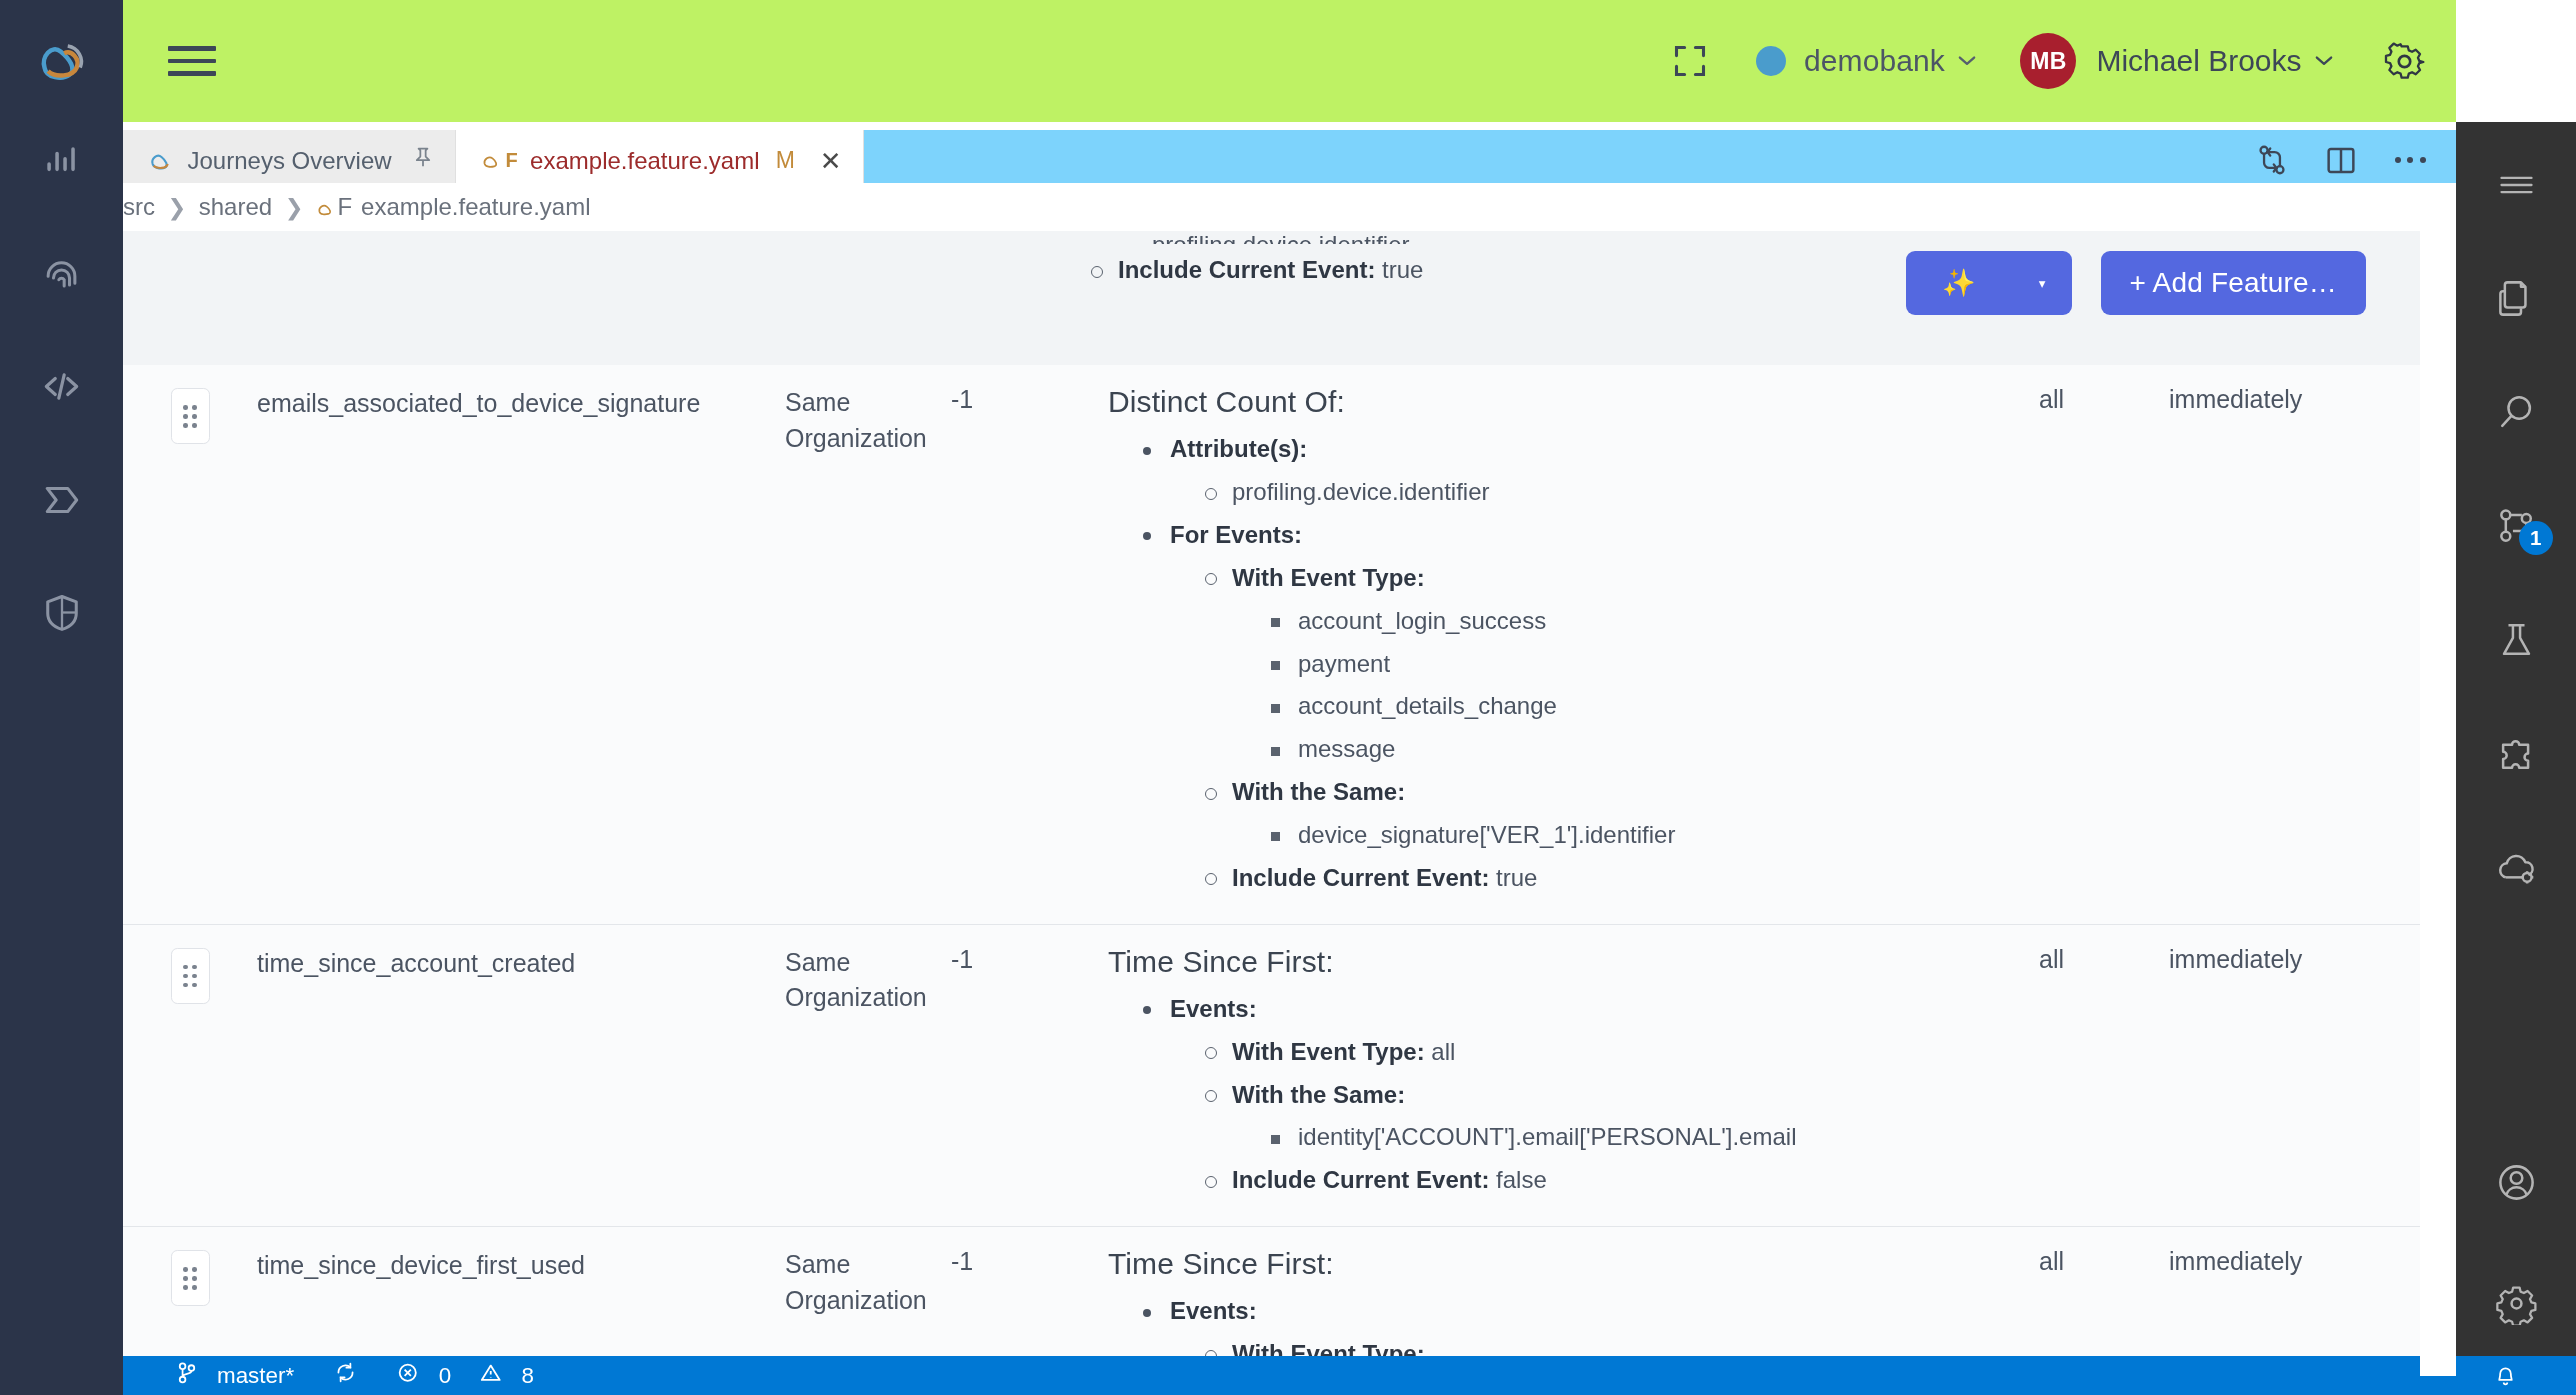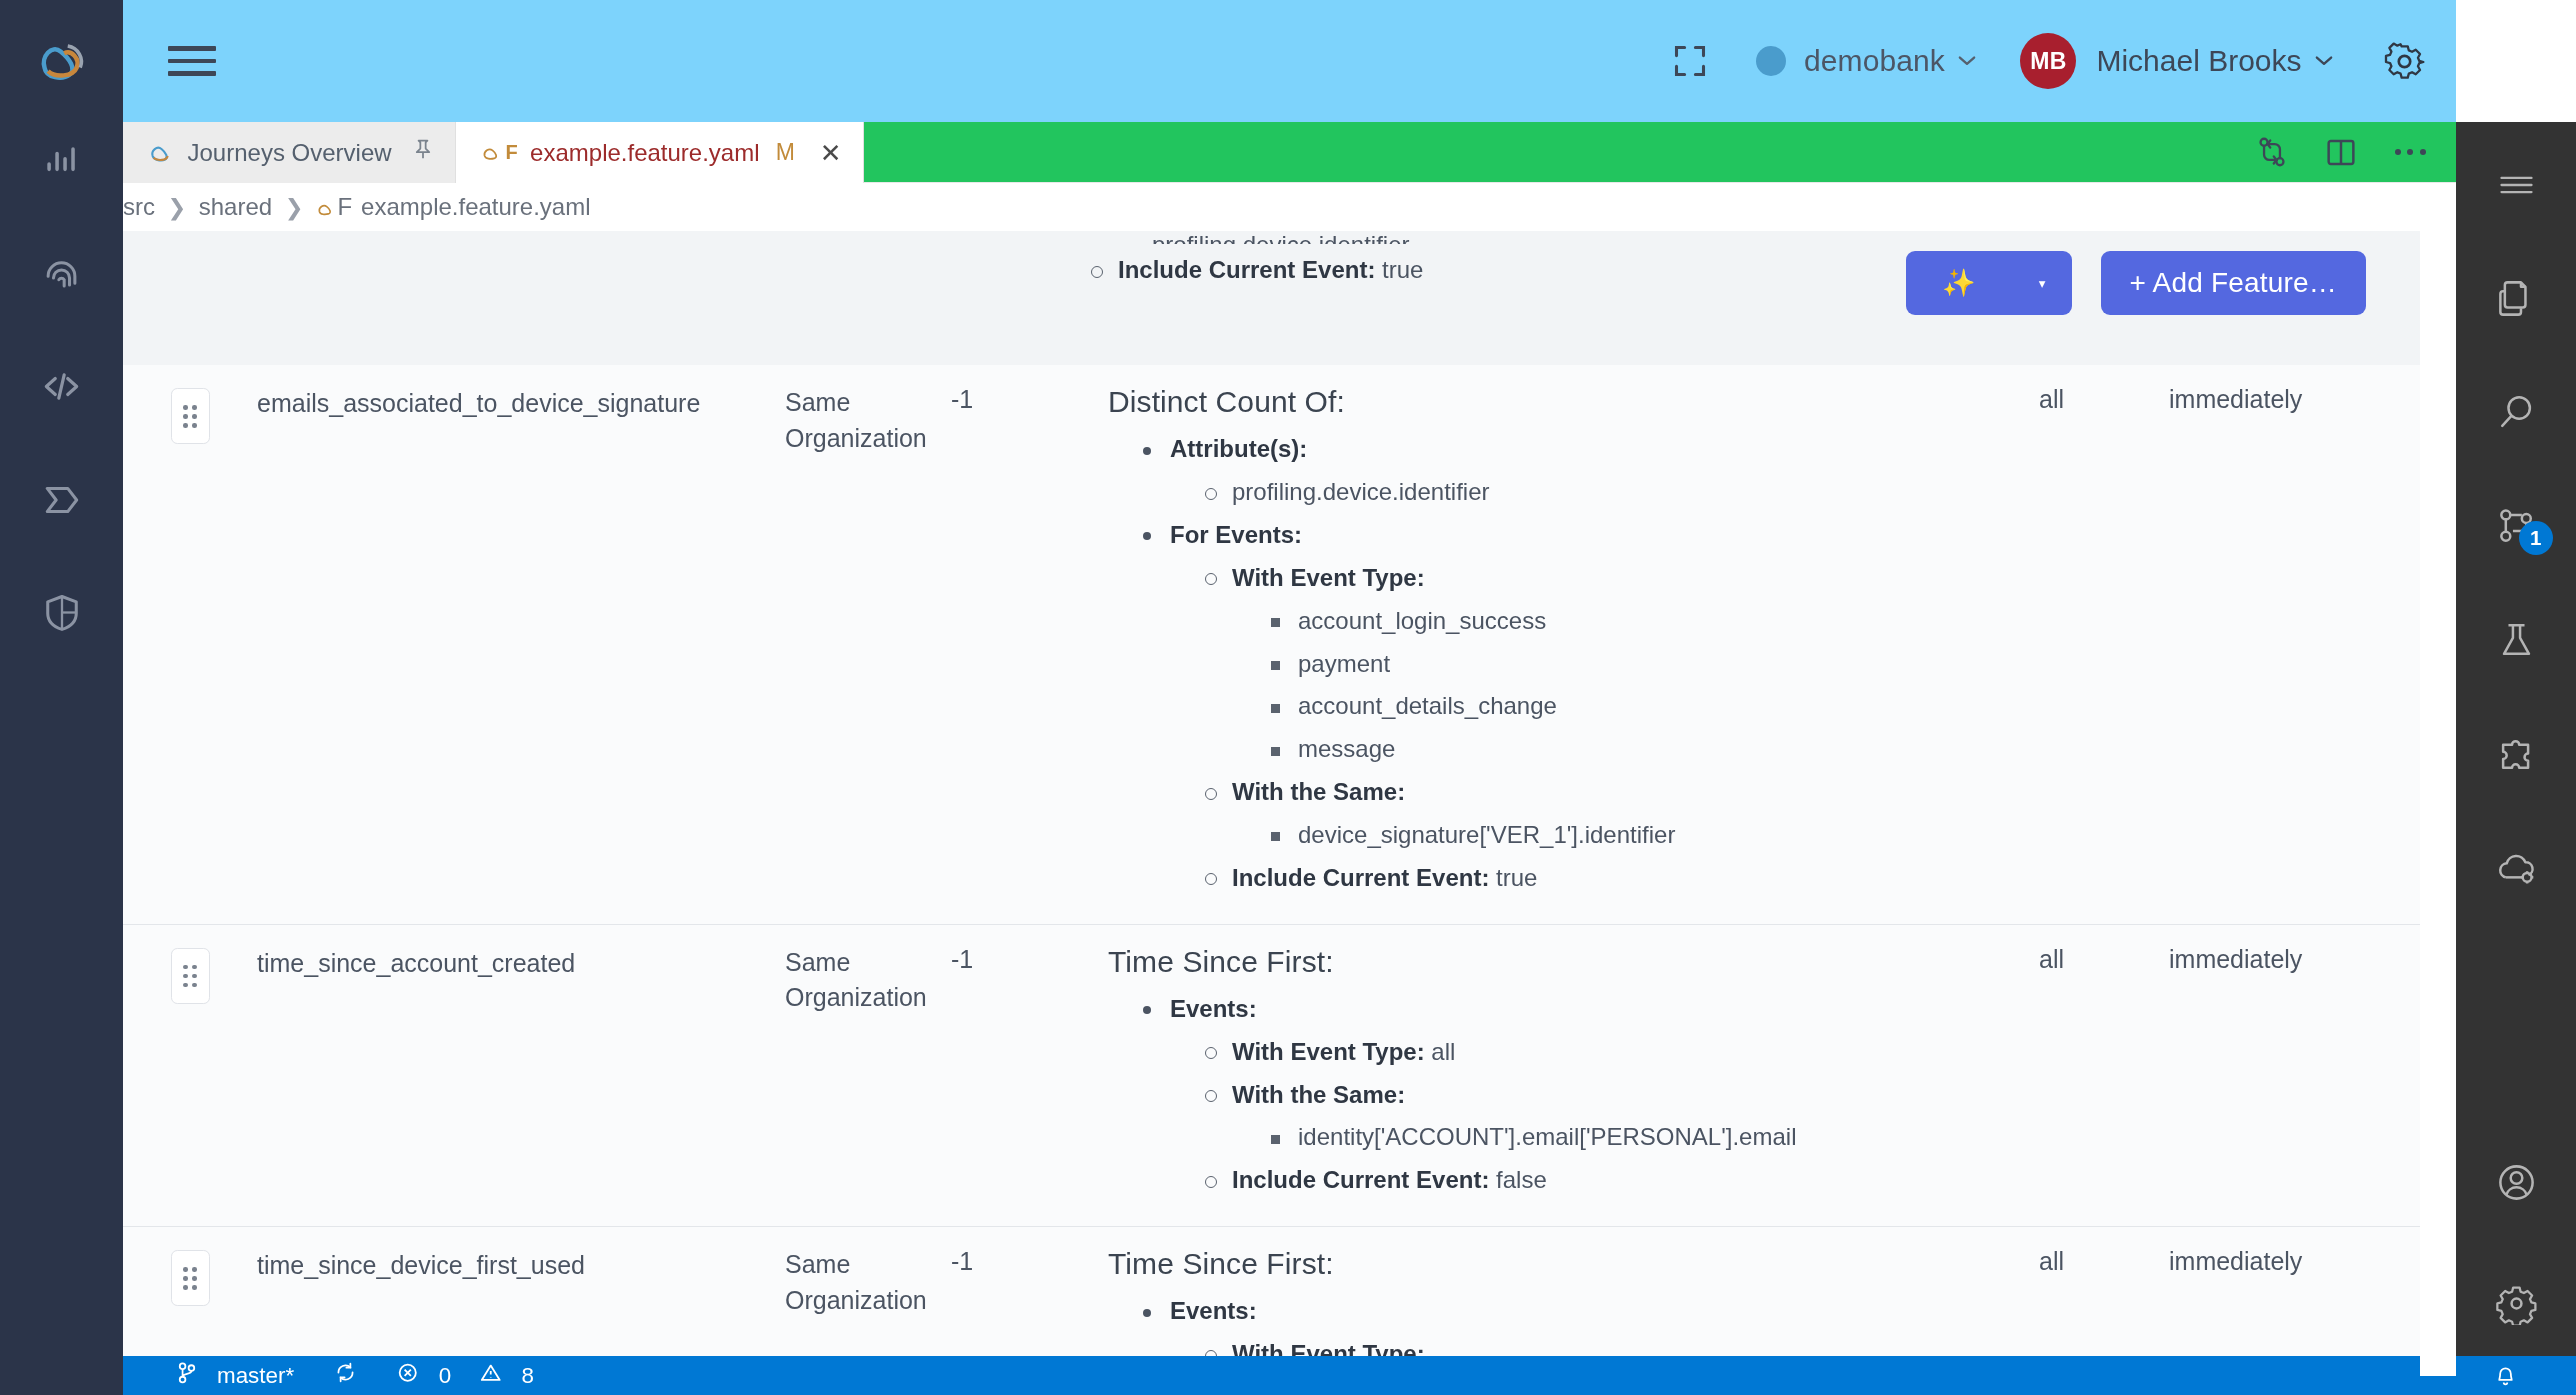--- a/index.html
+++ b/index.html
@@ -22,21 +22,21 @@
   }
   .brand-logo { margin-top: 30px; width: 59px; height: 59px; position: relative; }
   .rail-icons { margin-top: 48px; display: flex; flex-direction: column; align-items: center; gap: 66px; }
   .rail-ic { width: 47px; height: 47px; display: flex; align-items: center; justify-content: center; cursor: pointer; }
   .rail-ic svg { display: block; }
 
   
   .topbar {
     position: absolute; left: 123px; top: 0;
     width: 2333px; height: 122px;
-    background: #7dd3fc;
+    background: #bef264;
     display: flex; align-items: center;
   }
   .hamburger {
     margin-left: 45px; width: 48px; height: 48px;
     display: flex; flex-direction: column; justify-content: center; gap: 8px; cursor: pointer;
   }
   .hamburger i { display: block; height: 4.5px; background: #3d4757; border-radius: 0.9px; }
   .topbar-right {
     margin-left: auto; display: flex; align-items: center; gap: 0;
     padding-right: 25px;
@@ -51,23 +51,23 @@
     background: #a81f2e; color: #fff;
     display: flex; align-items: center; justify-content: center;
     font-size: 23px; font-weight: 600; letter-spacing: 0.4px;
   }
   .user-chip { display: flex; align-items: center; cursor: pointer; margin-right: 43px; justify-content: center; }
   .user-name { font-size: 30px; color: #3d4757; margin-left: 20px; }
   .gear-btn { width: 54px; height: 54px; display: flex; align-items: center; justify-content: center; cursor: pointer; }
 
   
   .tabbar {
-    position: absolute; left: 123px; top: 122px;
+    position: absolute; left: 123px; top: 130px;
     width: 2333px; height: 61px;
-    background: #22c55e;
+    background: #7dd3fc;
     display: flex; align-items: stretch;
     border-bottom: 0.9px solid #e8e8e8;
   }
   .tab {
     display: flex; align-items: center; gap: 12.5px;
     padding: 0 21.5px 0 25px; height: 61px; cursor: pointer;
     font-size: 24px; color: #55606e;
     border-right: 0.9px solid #e0e0e0;
     background: #ececec;
     position: relative;

